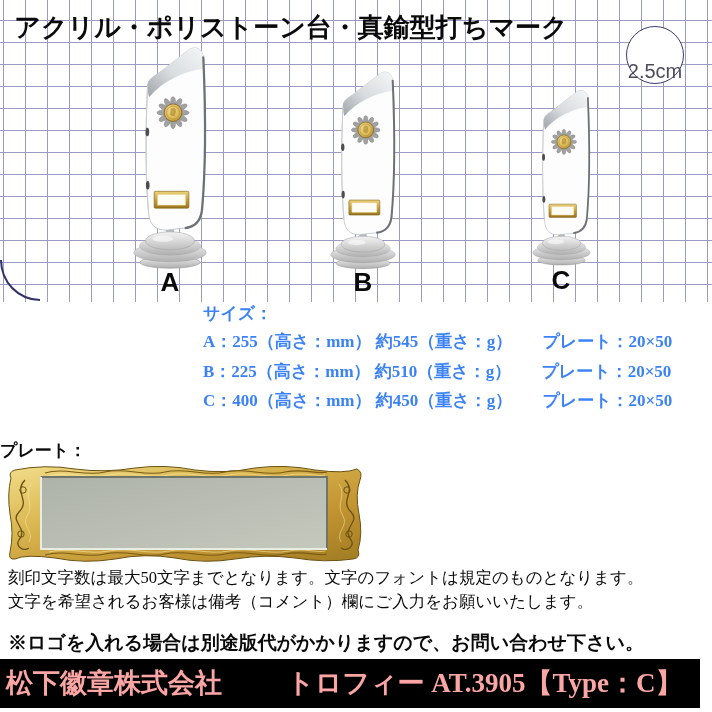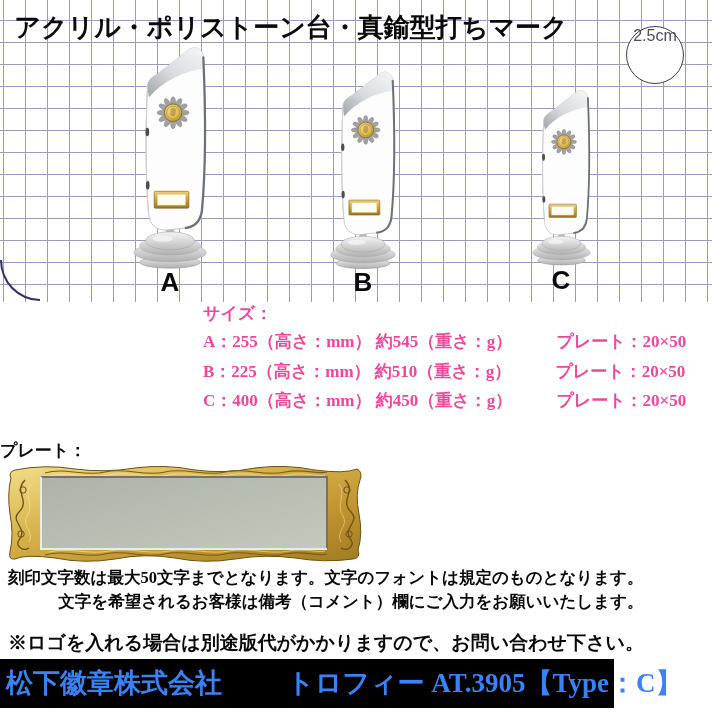--- a/index.html
+++ b/index.html
@@ -27,45 +27,45 @@
   }
 
   .page-title{
     left:0;top:10px;width:582px;text-align:center;
     font-size:26px;font-weight:bold;color:#0a0a0a;letter-spacing:0px;
   }
 
   .scale-badge{
     left:626px;top:26px;width:58px;height:58px;border-radius:50%;
     background:#ffffff;border:1.5px solid #3a3a72;
-    display:flex;align-items:flex-start;justify-content:center;
+    display:flex;align-items:flex-end;justify-content:center;
     font-family:"Liberation Sans","DejaVu Sans",sans-serif;
-    font-size:16px;color:#4d4d5a;box-sizing:border-box;
+    font-size:20px;color:#4d4d5a;box-sizing:border-box;
   }
 
   .trophy-label{
     font-family:"Liberation Sans","DejaVu Sans",sans-serif;
     font-weight:bold;font-size:26px;color:#0a0a0a;
     width:36px;text-align:center;line-height:28px;
   }
 
-  .size-block{left:203px;top:301px;color:#ec4899;}
+  .size-block{left:203px;top:301px;color:#3b82f6;}
   .size-heading{font-size:17px;font-weight:bold;line-height:26px;}
   .size-row{font-size:17px;font-weight:bold;line-height:29.5px;white-space:nowrap;}
   .size-row .spec{display:inline-block;}
-  .size-row .plate{display:inline-block;margin-left:40px;}
+  .size-row .plate{display:inline-block;margin-left:26px;}
 
   .plate-heading{left:0;top:439px;font-size:17px;font-weight:bold;color:#0a0a0a;}
 
-  .note-block{left:8px;top:566px;font-size:16.5px;font-weight:bold;color:#0a0a0a;line-height:24px;text-align:right;}
+  .note-block{left:8px;top:566px;font-size:16.5px;font-weight:normal;color:#0a0a0a;line-height:24px;}
   .warning-line{left:8px;top:630px;font-size:19px;font-weight:bold;color:#0a0a0a;}
 
   .footer-bar{
-    left:0;top:659px;width:614px;height:49px;background:#000000;
-    color:#3b82f6;
+    left:0;top:659px;width:700px;height:49px;background:#000000;
+    color:#fca5a5;
   }
   .footer-company{
     position:absolute;left:6px;top:0;height:49px;line-height:49px;
     font-size:27px;font-weight:bold;white-space:nowrap;
   }
   .footer-product{
     position:absolute;left:287px;top:0;height:49px;line-height:49px;
     font-size:27px;font-weight:bold;white-space:nowrap;
   }
 </style>

